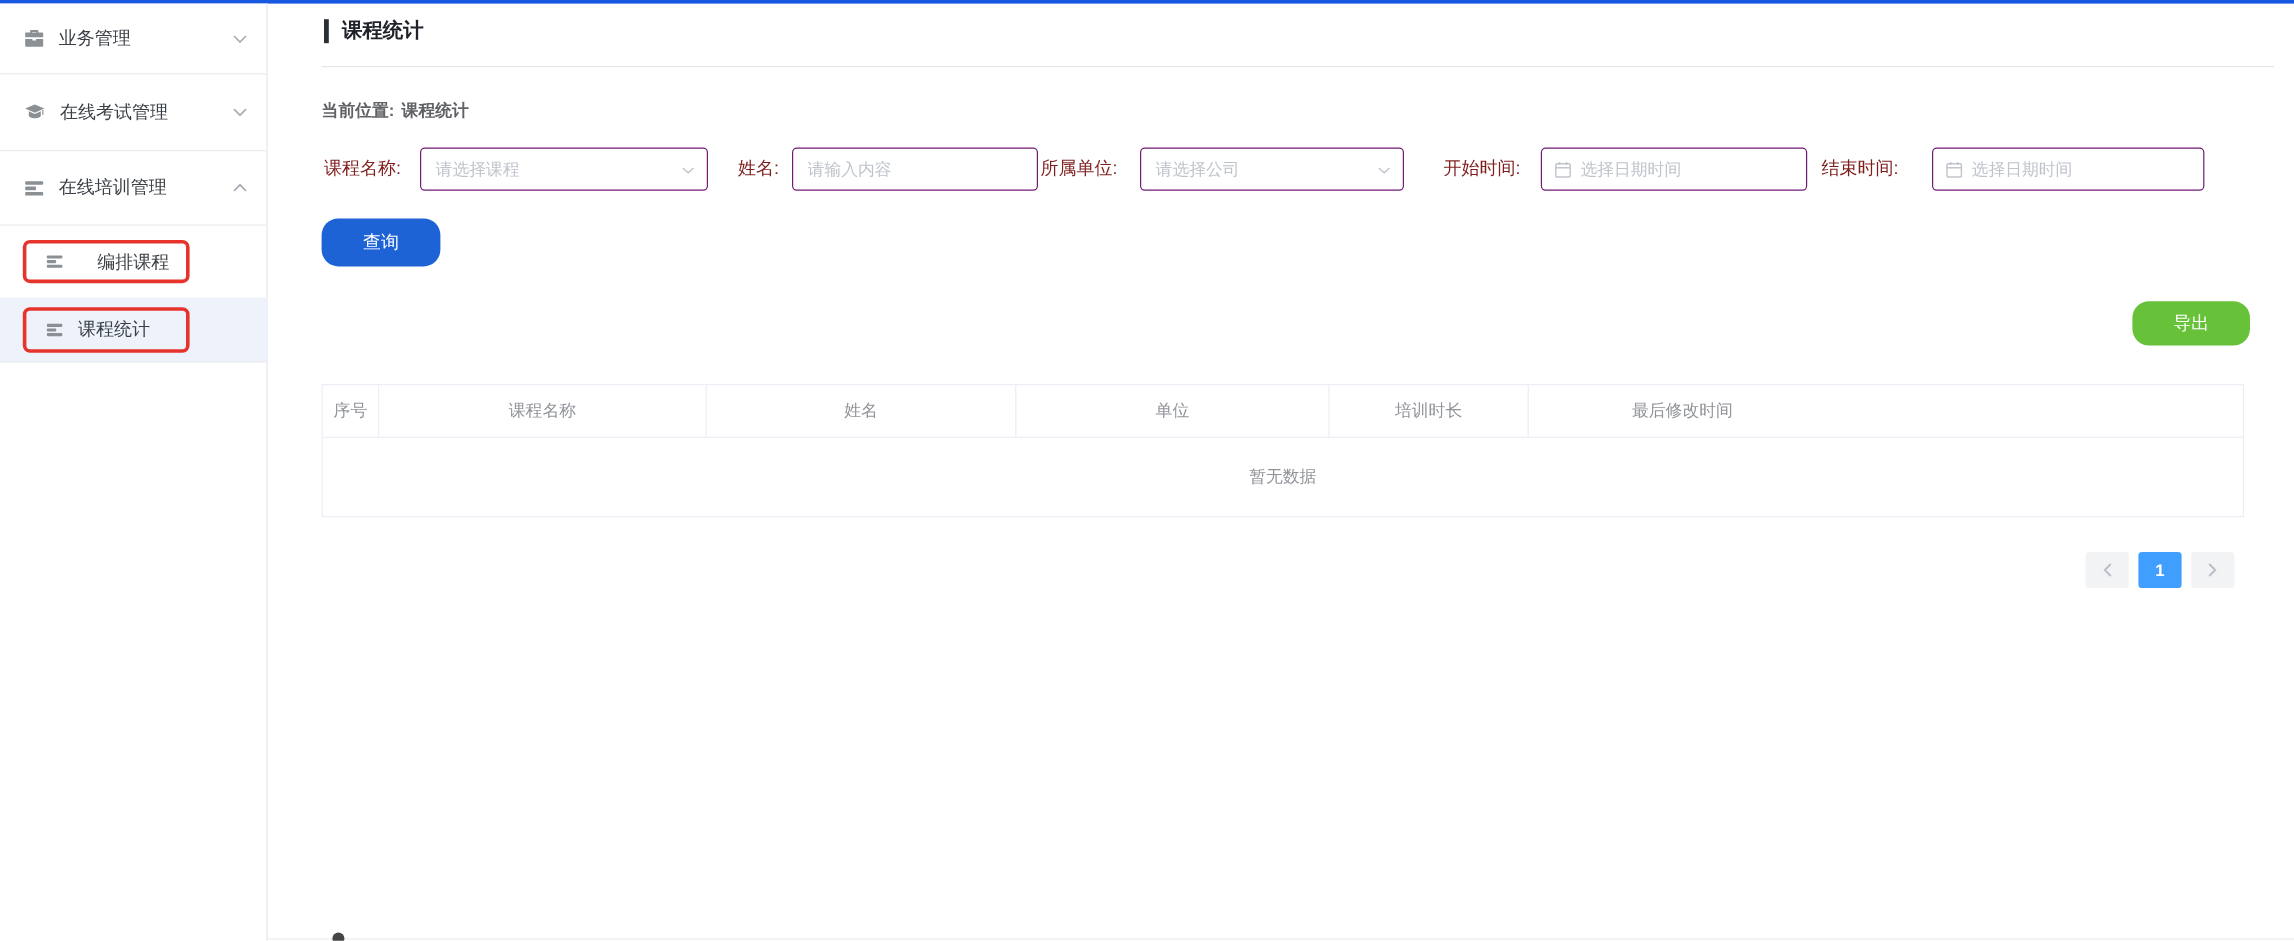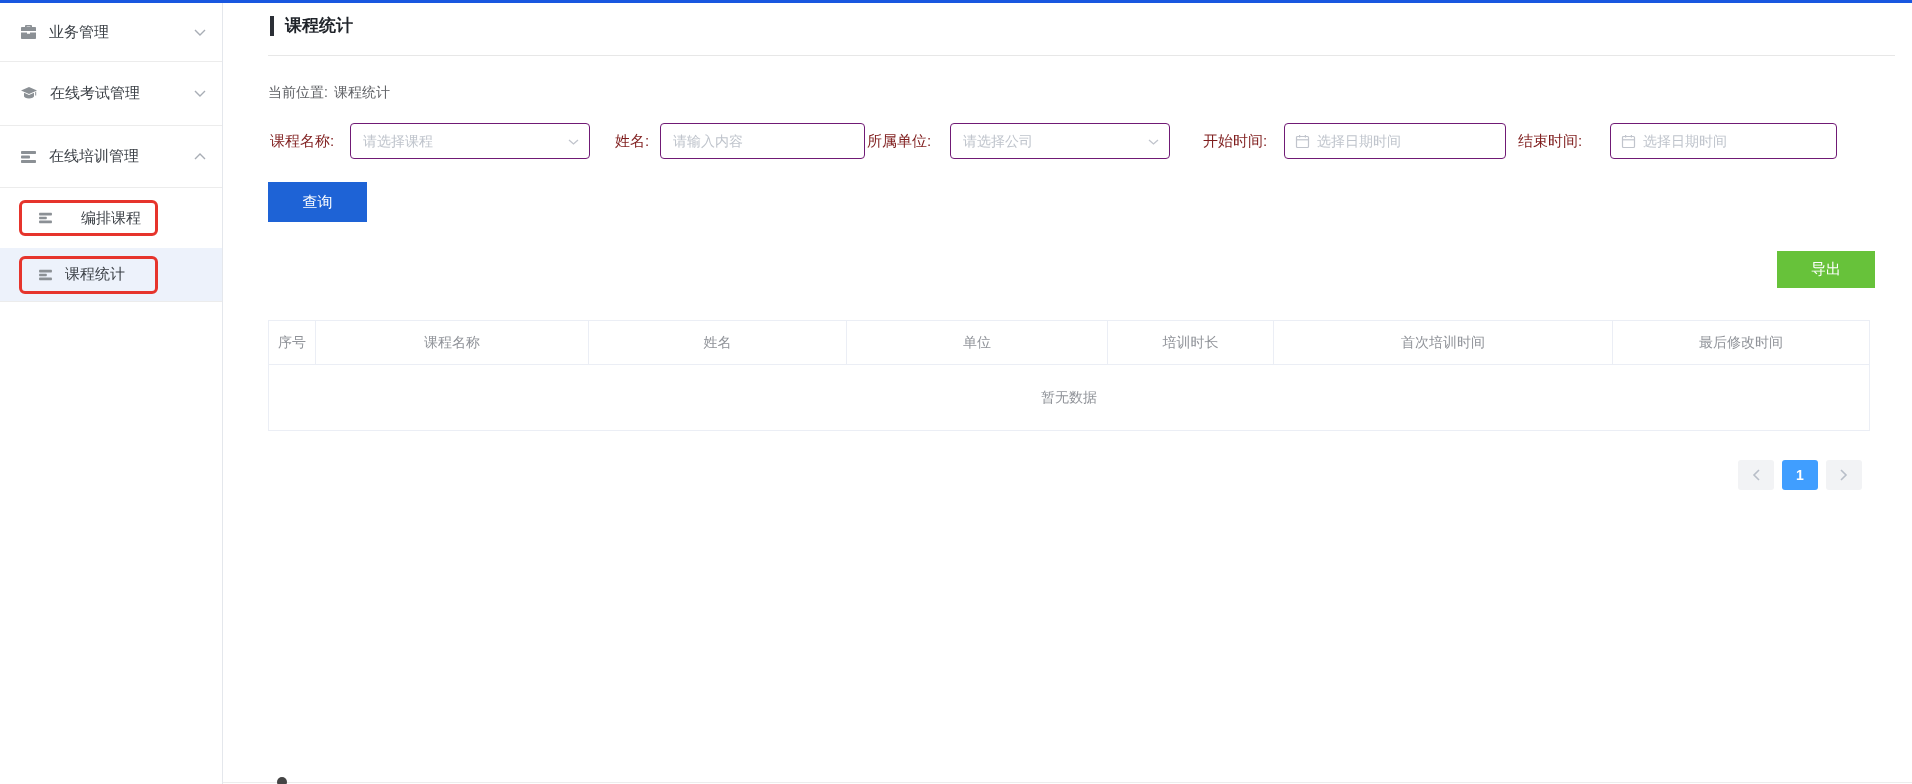--- a/index.html
+++ b/index.html
@@ -20,35 +20,35 @@
   .r3 { height:62px; border-bottom:1px solid #ececec; }
   .sub1 { height:60px; padding-left:38px;gap:16px; }
   .sub2 { height:54px; padding-left:38px; border-bottom:1px solid #ececec; }
   .red-box { border:3px solid #e6342c; border-radius:6px; pointer-events:none; background:transparent; }
 
   
   .title-bar { left:270px; top:16px; width:4px; height:20px; background:#2b2f36; }
   .page-title { left:285px; top:14px; font-size:17px; font-weight:bold; color:#1f2329; line-height:24px; }
   .title-divider { left:268px; top:55px; width:1627px; height:1px; background:#e7e7e7; }
   .breadcrumb { left:268px; top:84px; font-size:14px; color:#606266; }
-  .breadcrumb span { margin-right:6px; }
+  .breadcrumb span { margin-right:6px;font-weight:bold; }
 
   
   .flabel { top:123px; height:36px; line-height:36px; font-size:15px; color:#7f1d1d; }
   .fbox { top:123px; height:36px; border:1px solid #701a75; border-radius:4px; background:#fff; }
   .fbox input { width:100%; height:34px; border:none; outline:none; background:transparent;
       font-size:14px; color:#606266; font-family:"Liberation Sans",sans-serif; }
   .fbox input::placeholder { color:#bfc4cc; opacity:1; }
   .pad-l { padding-left:12px; padding-right:28px; }
   .pad-ico { padding-left:32px; padding-right:10px; }
   .fbox .chev { position:absolute; right:10px; top:15px; }
   .fbox .cal { position:absolute; left:10px; top:10px; }
 
   .btn { display:flex; align-items:center; justify-content:center; color:#fff; font-size:15px;
-      border:none; border-radius:0; cursor:pointer; font-family:Liberation Sans, sans-serif; }
+      border:none; border-radius:14px; cursor:pointer; font-family:Liberation Sans, sans-serif; }
   .btn-query { left:268px; top:182px; width:99px; height:40px; }
   .btn-export { left:1777px; top:251px; width:98px; height:37px; }
 
   
   .table { left:268px; top:320px; width:1602px; }
   .thead { display:flex; border:1px solid #ebeef5; height:45px; background:#fff; }
   .th { display:flex; align-items:center; justify-content:center; font-size:14px; color:#909399;
       border-right:1px solid #ebeef5; height:100%; }
   .th:last-child { border-right:none; }
   .c0{width:47px;} .c1{width:273px;} .c2{width:258px;} .c3{width:261px;}
@@ -218,21 +218,20 @@
 <button class="abs btn btn-query" style="background: rgb(30, 99, 214);">查询</button>
 <button class="abs btn btn-export" style="background: rgb(103, 194, 58);">导出</button>
 
 <div class="abs table">
   <div class="thead">
     <div class="th c0">序号</div>
     <div class="th c1">课程名称</div>
     <div class="th c2">姓名</div>
     <div class="th c3">单位</div>
     <div class="th c4">培训时长</div>
-    <div class="th c5">首次培训时间</div>
     <div class="th c6">最后修改时间</div>
   </div>
   <div class="tbody-empty">暂无数据</div>
 </div>
 
 <div class="abs pager">
   <div class="pg pg-nav">
     <span>
       <svg width="8" height="12" viewBox="0 0 8 12">
           <polyline points="7,1 2,6 7,11" fill="none" stroke="#b8bec8" stroke-width="1.6"></polyline>

